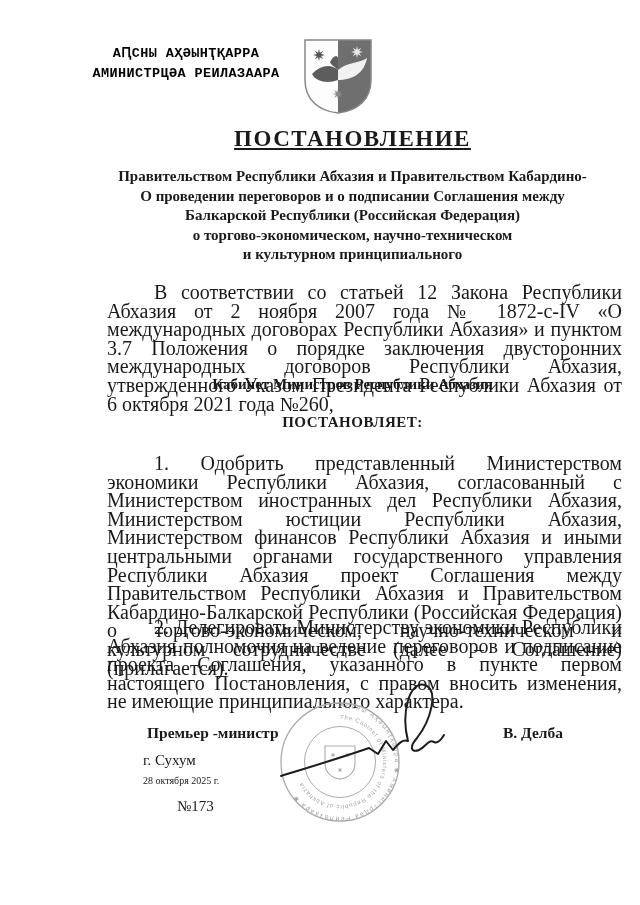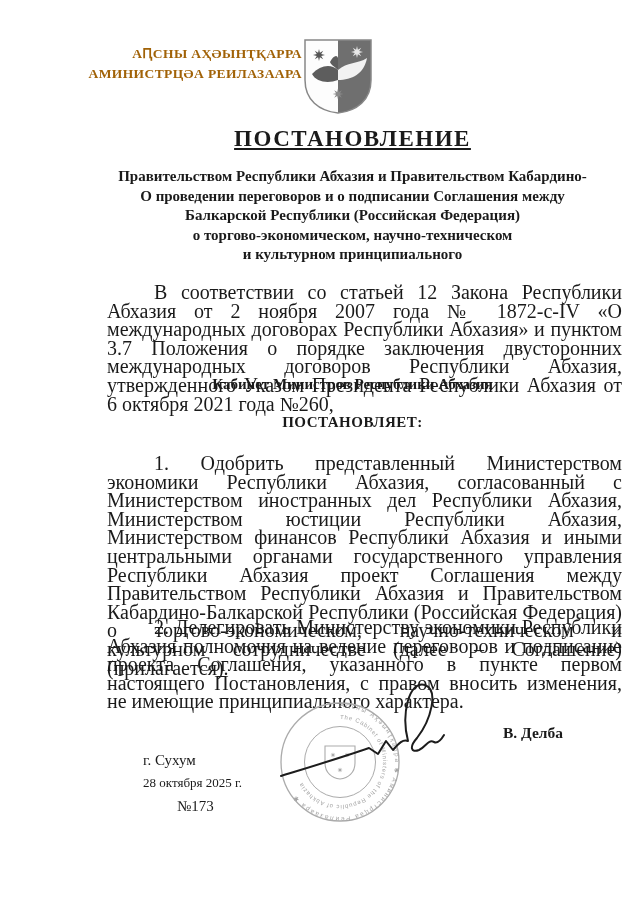--- a/index.html
+++ b/index.html
@@ -7,26 +7,26 @@
     position:relative;
     width:640px;height:905px;
     background:#ffffff;
     font-family:"Liberation Serif", serif;
     color:#1a1a1a;
     overflow:hidden;
   }
   .abs{position:absolute;}
   
   .hdr-block{
-    font-family:Liberation Serif, serif;
+    font-family:Liberation Mono, monospace;
     font-weight:bold;
     font-size:13.5px;
     line-height:20px;
-    text-align:right;
-    color:#a16207;
+    text-align:center;
+    color:#000000;
   }
   .hdr-left{left:70px;top:44px;width:232px;letter-spacing:0.4px;}
   .hdr-right{left:376px;top:44px;width:206px;letter-spacing:1px;}
   .emblem{left:300px;top:36px;width:76px;height:81px;}
   
   .doc-title{
     left:95px;top:126px;width:515px;
     text-align:center;font-weight:bold;font-size:23px;letter-spacing:1.5px;text-decoration:underline;
   }
   .subject{
@@ -44,21 +44,21 @@
   .centerline{
     width:515px;text-align:center;font-weight:bold;font-size:15px;margin:0;
   }
   .resolver{left:95px;top:376px;text-align:center;}
   .resolves{left:95px;top:414px;letter-spacing:0.5px;}
   
   .sig{left:95px;top:680px;width:515px;height:175px;}
   .sig-pos{position:absolute;left:52px;top:44px;font-weight:bold;font-size:15.5px;}
   .sig-name{position:absolute;left:408px;top:44px;font-weight:bold;font-size:15.5px;}
   .sig-city{position:absolute;left:48px;top:72px;font-size:15px;}
-  .sig-date{position:absolute;left:48px;top:95px;font-size:13px;}
+  .sig-date{position:absolute;left:48px;top:95px;font-size:10px;}
   .sig-no{position:absolute;left:48px;top:118px;font-size:15px;margin-left:34px;}
   .stampwrap{position:absolute;left:150px;top:-10px;width:215px;height:165px;}
   .stamp-ring-text{font-family:"Liberation Sans", sans-serif;}
 </style>
 </head>
 <body>
 
 <div class="page">
 
   <div class="abs hdr-block hdr-left">
@@ -100,20 +100,21 @@
 
   <p class="abs par preamble">В соответствии со статьей 12 Закона Республики Абхазия от 2 ноября 2007 года № 1872-с-IV «О международных договорах Республики Абхазия» и пунктом 3.7 Положения о порядке заключения двусторонних международных договоров Республики Абхазия, утвержденного Указом Президента Республики Абхазия от 6 октября 2021 года №260,</p>
 
   <p class="abs centerline resolver">Кабинет Министров Республики Абхазия</p>
   <p class="abs centerline resolves">ПОСТАНОВЛЯЕТ:</p>
 
   <p class="abs par item1">1. Одобрить представленный Министерством экономики Республики Абхазия, согласованный с Министерством иностранных дел Республики Абхазия, Министерством юстиции Республики Абхазия, Министерством финансов Республики Абхазия и иными центральными органами государственного управления Республики Абхазия проект Соглашения между Правительством Республики Абхазия и Правительством Кабардино-Балкарской Республики (Российская Федерация) о торгово-экономическом, научно-техническом и культурном сотрудничестве (далее – Соглашение) (прилагается).</p>
   <p class="abs par item2">2. Делегировать Министерству экономики Республики Абхазия полномочия на ведение переговоров и подписание проекта Соглашения, указанного в пункте первом настоящего Постановления, с правом вносить изменения, не имеющие принципиального характера.</p>
 
   <div class="abs sig">
+    <div class="sig-pos">Премьер -министр</div>
     <div class="sig-name">В. Делба</div>
     <div class="sig-city">г. Сухум</div>
     <div class="sig-date">28 октября 2025 г.</div>
     <div class="sig-no">№173</div>
 
     <div class="stampwrap">
       <svg width="215" height="165" viewBox="0 0 215 165" xmlns="http://www.w3.org/2000/svg">
         <defs>
           <path id="ringA" d="M95,37 a55,55 0 1 1 -0.02,0" fill="none"></path>
           <path id="ringB" d="M95,49 a43,43 0 1 1 -0.02,0" fill="none"></path>

